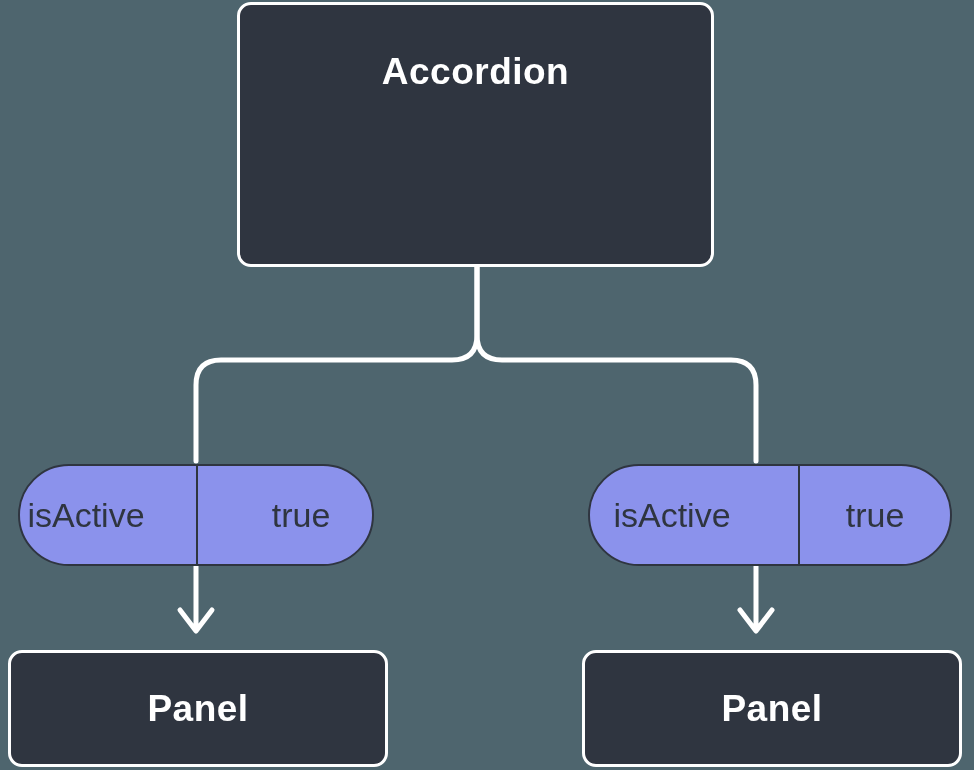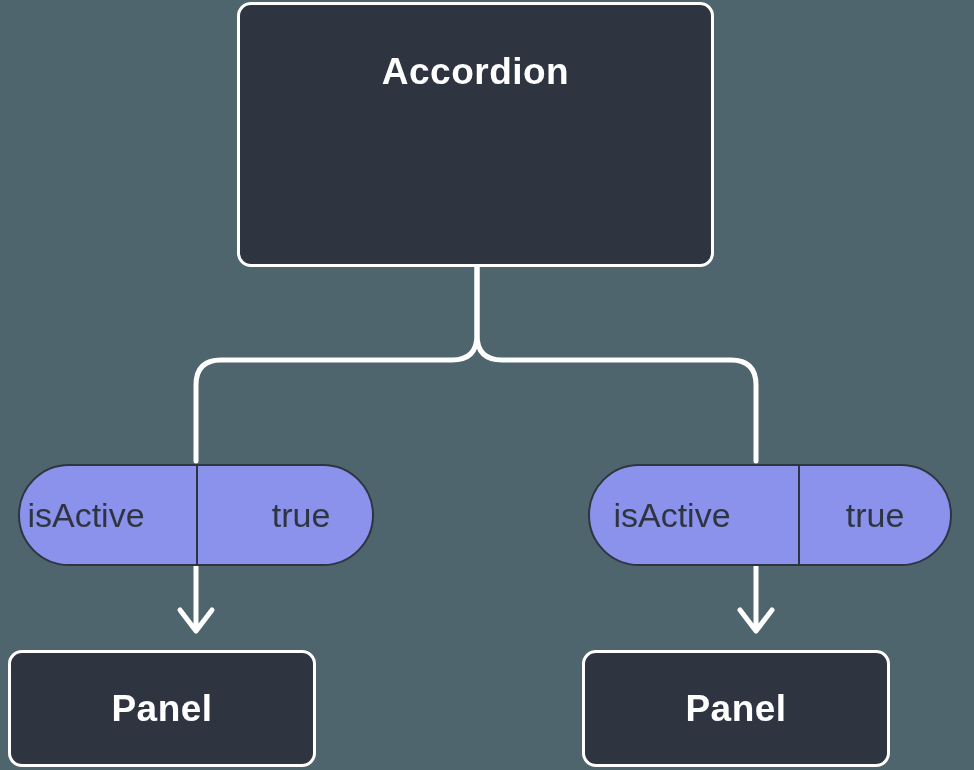--- a/index.html
+++ b/index.html
@@ -70,21 +70,21 @@
     color: var(--pill-text, #2F3540);
     gap: 44px;
   }
   .branch-pill .pill-name { flex:1; }
   .branch-pill .pill-value { border-left:2px solid var(--pill-text, #2F3540); }
   .branch-pill.left  { left:18px;  width:356px; }
   .branch-pill.left  .pill-value { width:142px;padding-left:32px; }
   .branch-pill.right { left:588px; width:364px; }
   .branch-pill.right .pill-value { width:150px; }
   .panel-node {
-    top:650px; width:308px; height:117px;
+    top:650px; width:380px; height:117px;
     display:flex; align-items:center; justify-content:center;
     color:#FFFFFF;
     font-size:37px;
     font-weight:600;
     letter-spacing:0.5px;
   }
   .panel-node.left  { left:8px; }
   .panel-node.right { left:582px; }
 </style>
 </head>

